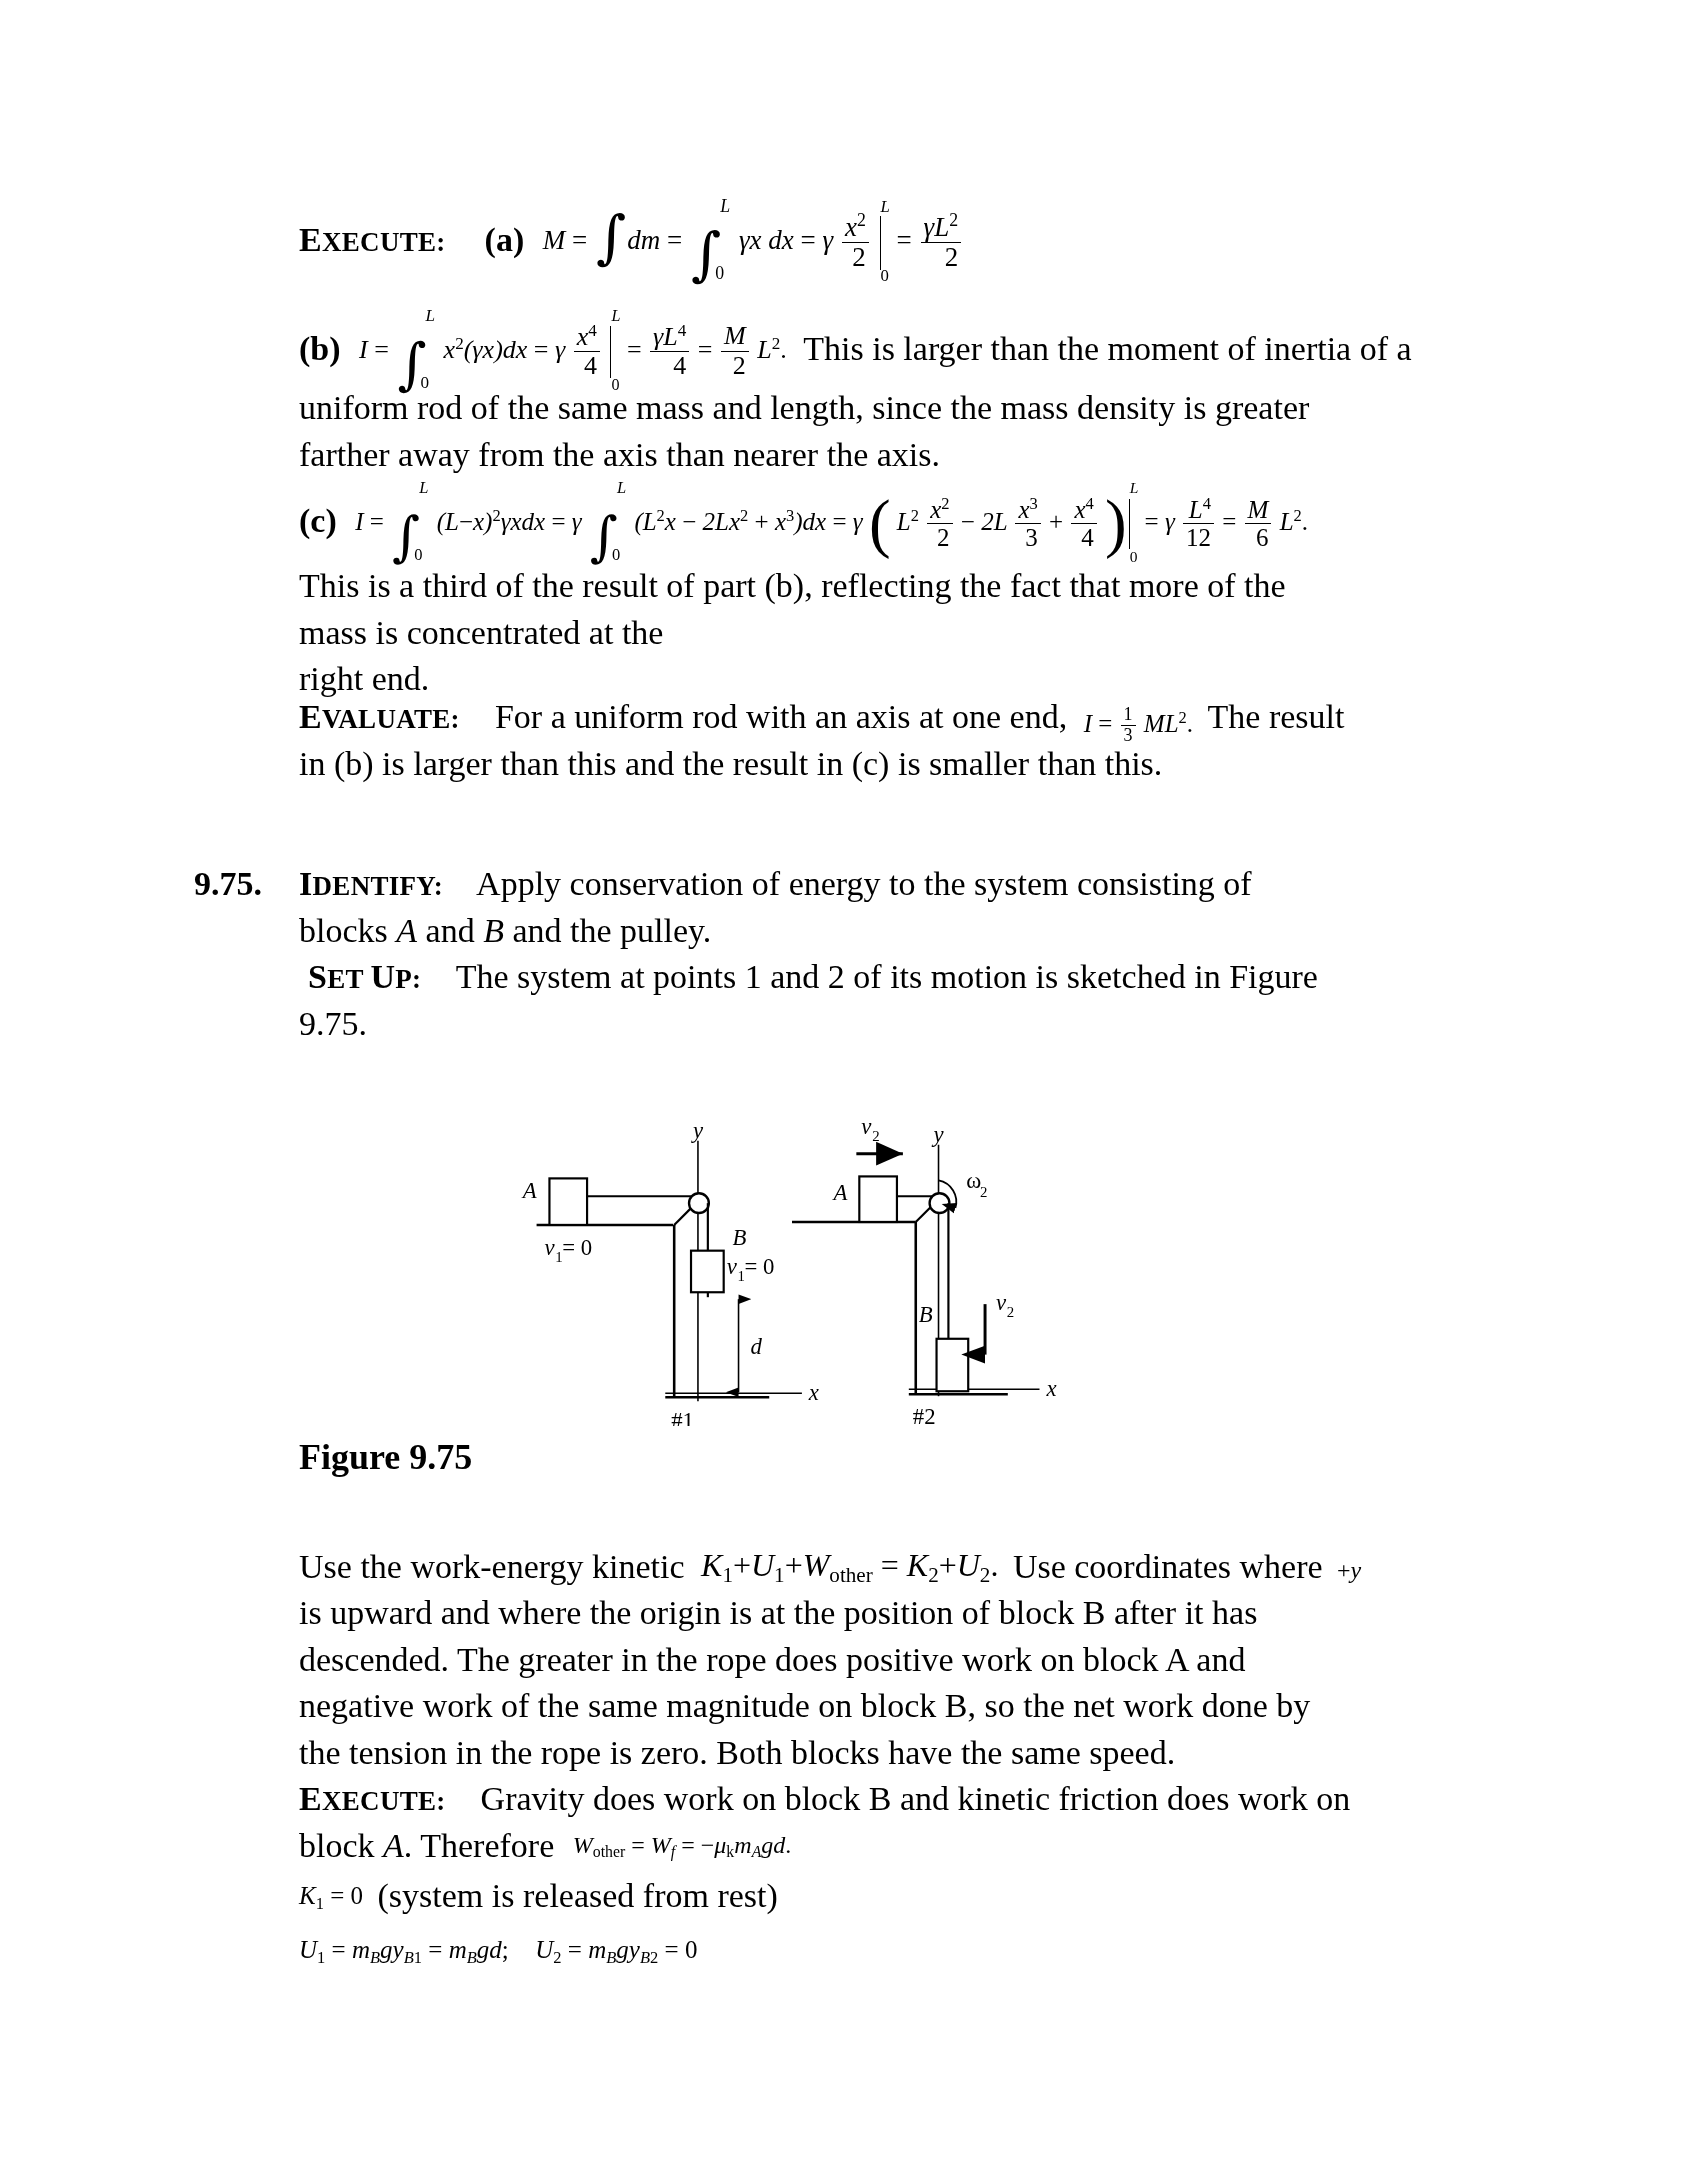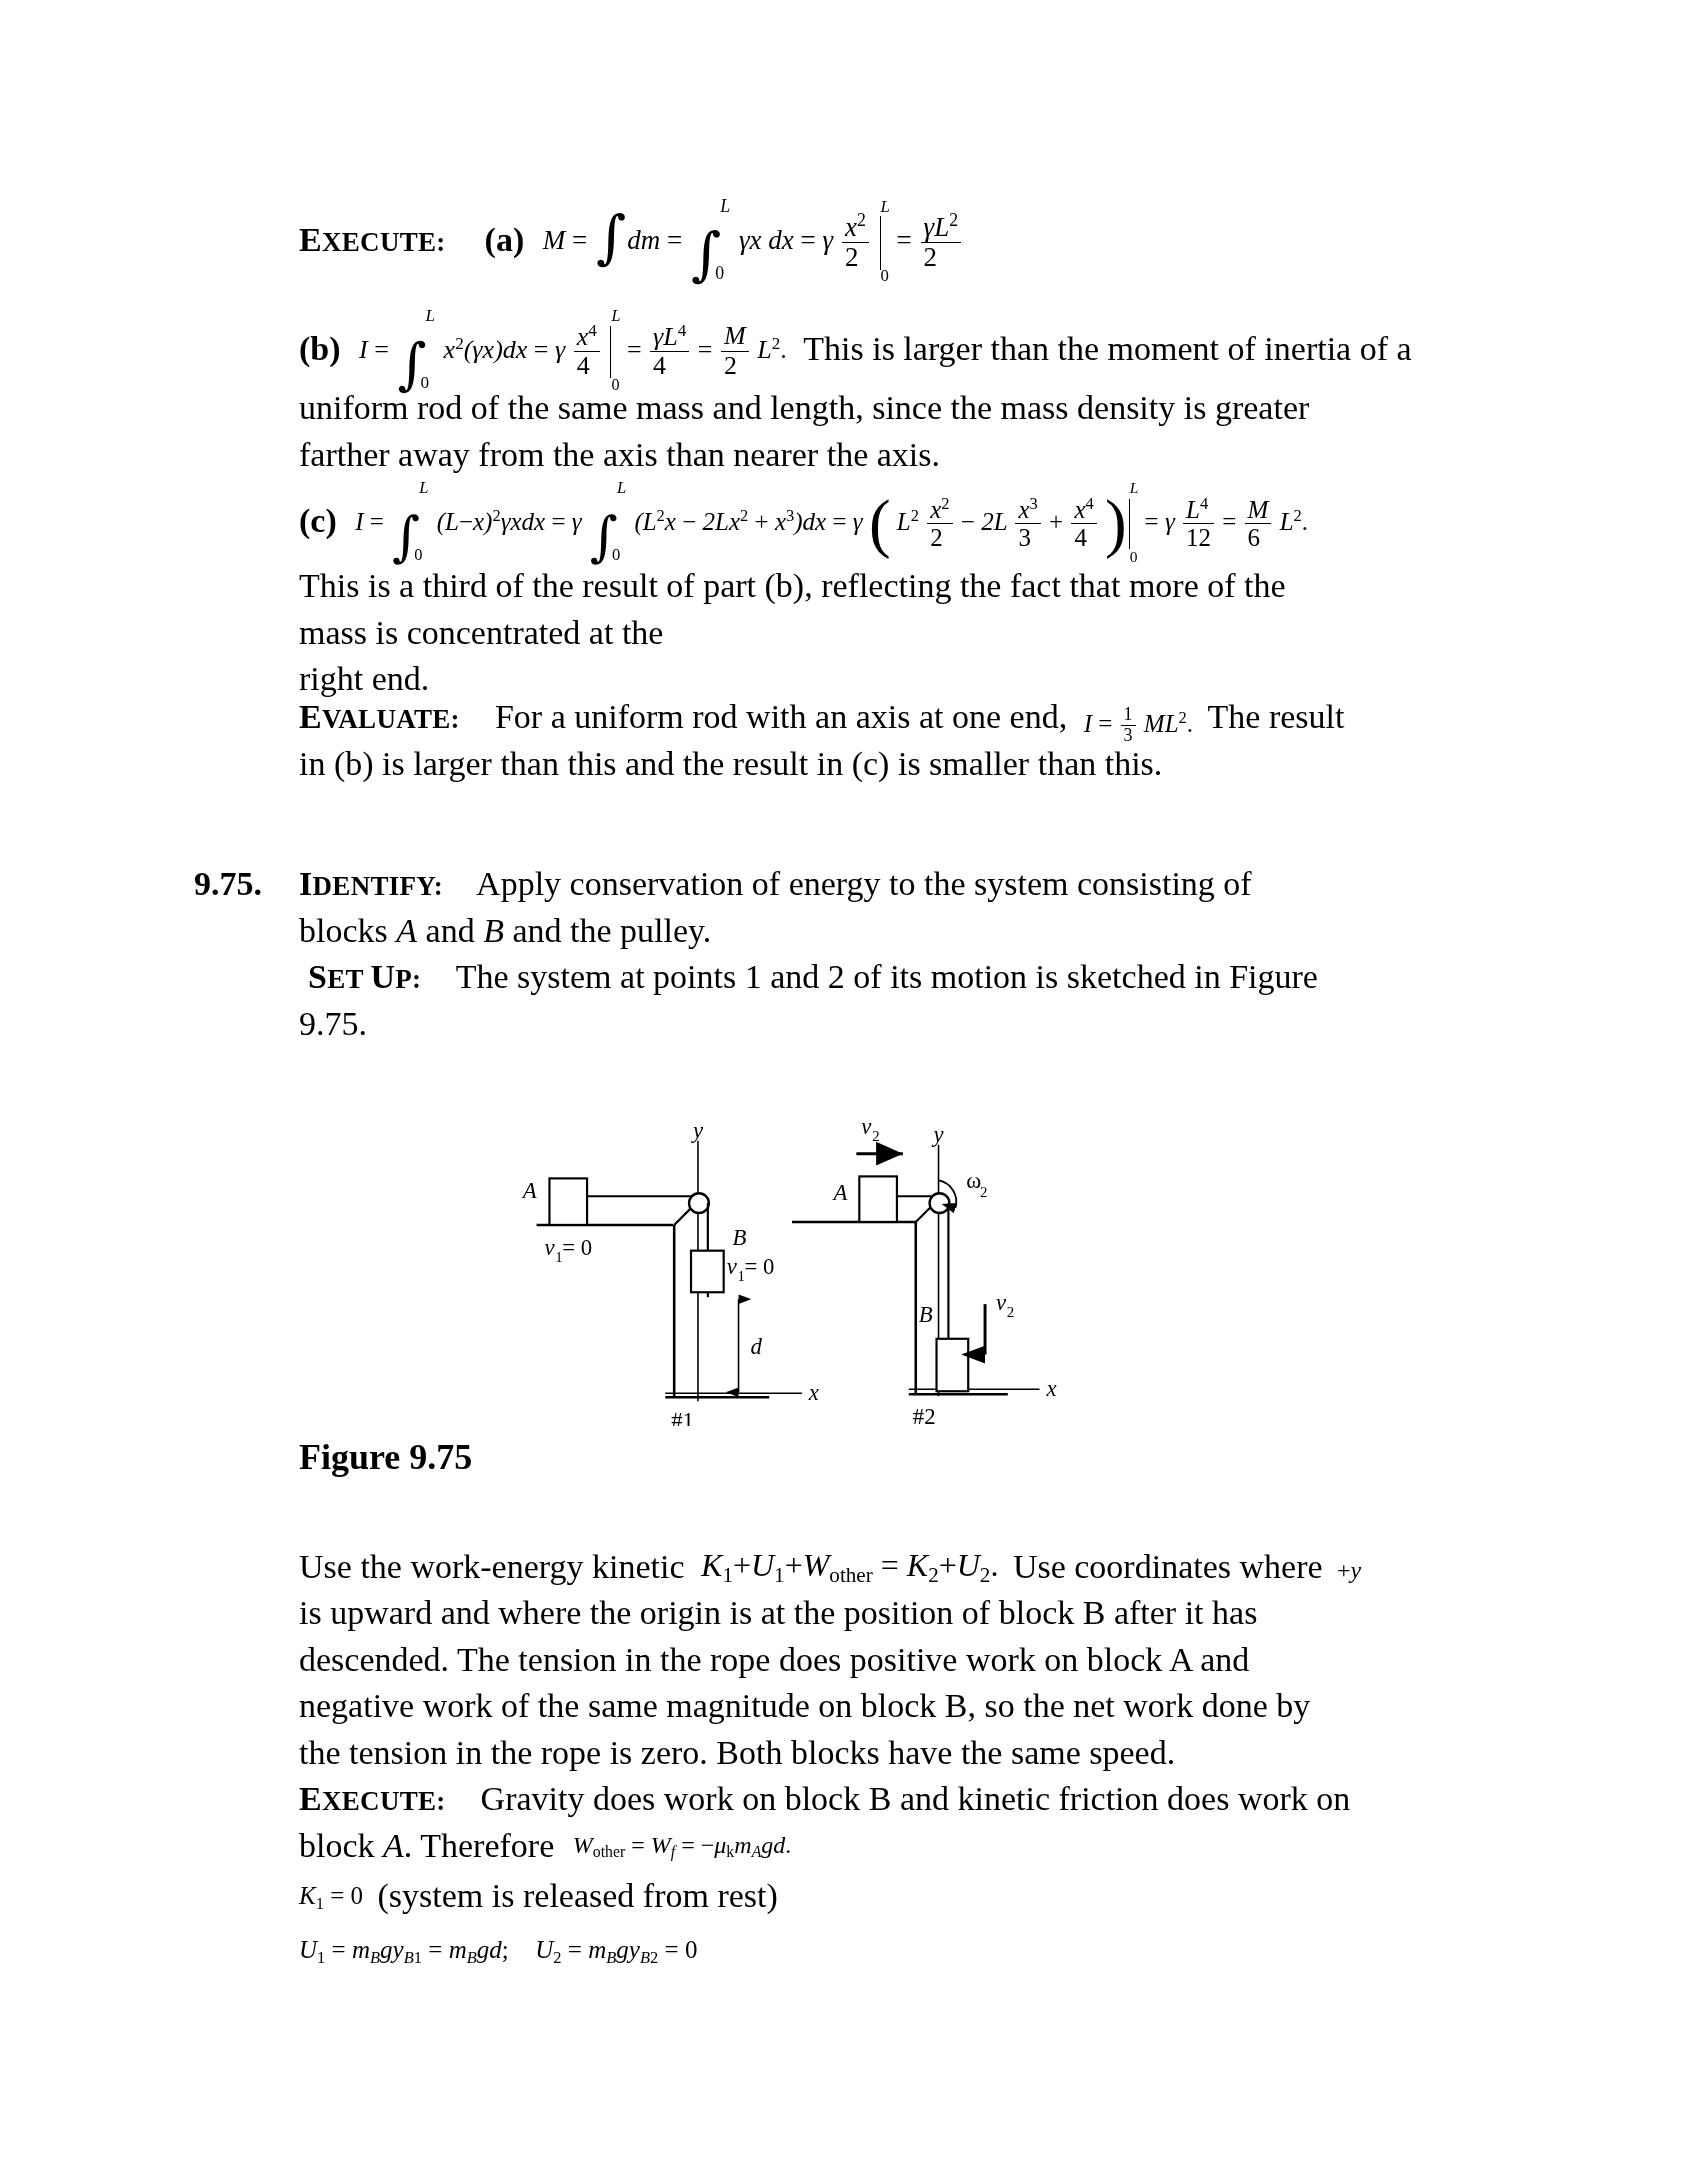--- a/index.html
+++ b/index.html
@@ -50,21 +50,21 @@
   }
   .math .up { font-style: normal; }
   sub.mm { font-size: 0.66em; font-style: italic; vertical-align: -0.28em; }
   sub.mmr { font-size: 0.66em; font-style: normal; vertical-align: -0.28em; }
   sup.mmr { font-size: 0.66em; font-style: normal; vertical-align: 0.55em; }
 
   
   .frac {
     display: inline-block;
     vertical-align: middle;
-    text-align: left;
+    text-align: right;
     font-style: normal;
     line-height: 1.08;
     margin: 0 2px;
     position: relative;
     top: -1px;
   }
   .frac > .n { display: block; padding: 0 3px; border-bottom: 1.6px solid #000; }
   .frac > .d { display: block; padding: 0 3px; }
 
   .frac.small { font-size: 0.72em; }
@@ -379,21 +379,21 @@
   <div class="abs body-text" style="left:299px; top:1542px; width:1277px;">
     <span>Use the work-energy kinetic</span>
     <span class="math" style="margin-left:8px; font-size:32px;">
       K<sub class="mmr">1</sub><span class="up">+</span>U<sub class="mmr">1</sub><span class="up">+</span>W<sub class="mmr">other</sub> <span class="up">=</span> K<sub class="mmr">2</sub><span class="up">+</span>U<sub class="mmr">2</sub><span class="up">.</span>
     </span>
     <span style="margin-left:6px;">Use coordinates where</span>
     <span class="math" style="font-size:24px; margin-left:6px;"><span class="up">+</span>y</span>
   </div>
 
   <div class="abs body-text" style="left:299px; top:1589px; width:1277px;">is upward and where the origin is at the position of block B after it has</div>
-  <div class="abs body-text" style="left:299px; top:1636px; width:1277px;">descended. The tension in the rope does positive work on block A and</div>
+  <div class="abs body-text" style="left:299px; top:1636px; width:1277px;">descended. The greater in the rope does positive work on block A and</div>
   <div class="abs body-text" style="left:299px; top:1682px; width:1277px;">negative work of the same magnitude on block B, so the net work done by</div>
   <div class="abs body-text" style="left:299px; top:1729px; width:1277px;">the tension in the rope is zero. Both blocks have the same speed.</div>
 
   <div class="abs body-text" style="left:299px; top:1775px; width:1287px;">
     <span class="smallcaps-head"><span class="big">E</span><span class="sm">XECUTE:</span></span>
     <span style="display:inline-block; width:18px;"></span>
     <span>Gravity does work on block B and kinetic friction does work on</span>
   </div>
 
   <div class="abs body-text" style="left:299px; top:1822px; width:1287px;">

